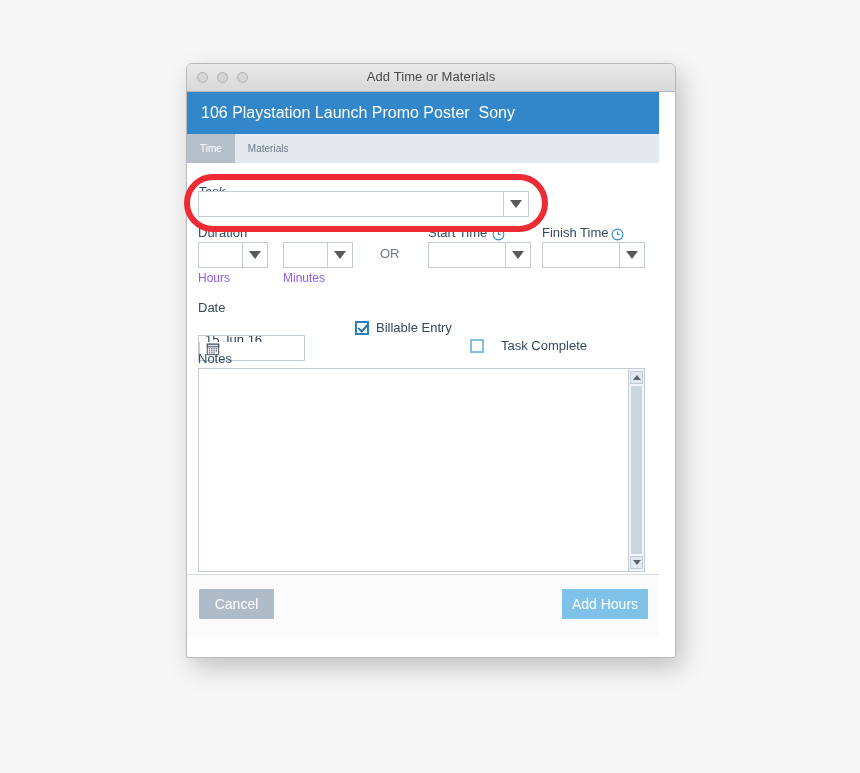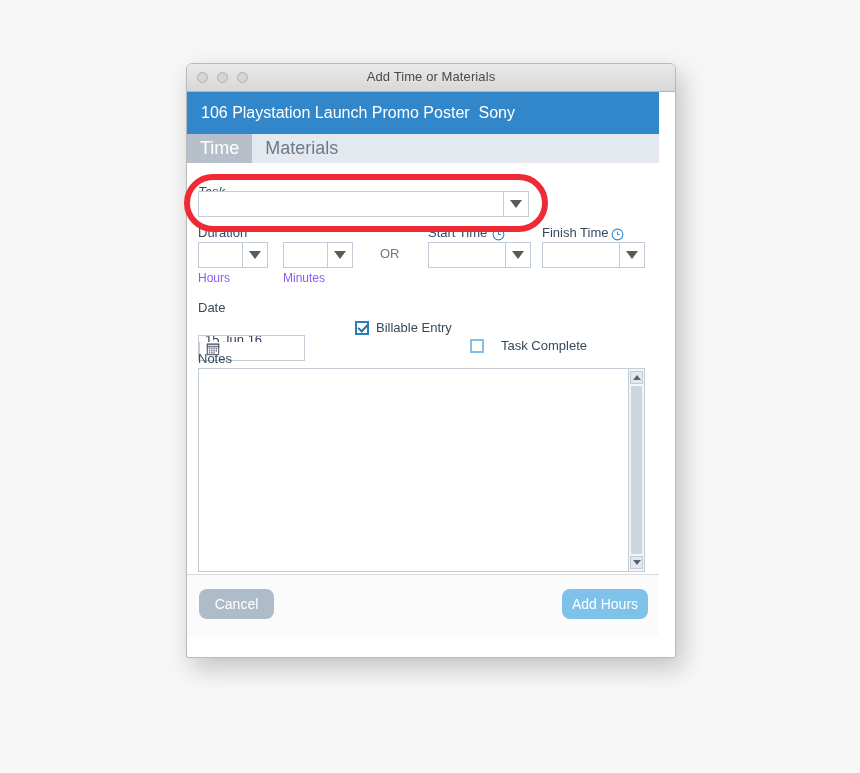--- a/index.html
+++ b/index.html
@@ -81,21 +81,21 @@
     height: 29px;
     background: #e4e9ef;
     margin-right: 16px;
     display: flex;
     align-items: stretch;
   }
   .tab {
     display: flex;
     align-items: center;
     padding: 0 13px;
-    font-size: 18px;
+    font-size: 10px;
     color: #6c7a89;
     cursor: default;
   }
   .tab.active {
     background: #b7c0ca;
     color: #ffffff;
   }
 
   
   #formarea {
@@ -245,21 +245,21 @@
   #footer {
     height: 62px;
     background: #fbfbfb;
     margin-right: 16px;
     position: relative;
   }
   .btn {
     position: absolute;
     top: 14px;
     height: 30px;
-    border-radius: 8px;
+    border-radius: 1px;
     border: none;
     font-size: 14px;
     color: #ffffff;
     display: flex;
     align-items: center;
     justify-content: center;
     cursor: default;
   }
   #btn-cancel { left: 12px;  width: 75px; background: #aebcca; }
   #btn-add    { right: 11px; width: 86px; background: #7ec2ea; }

